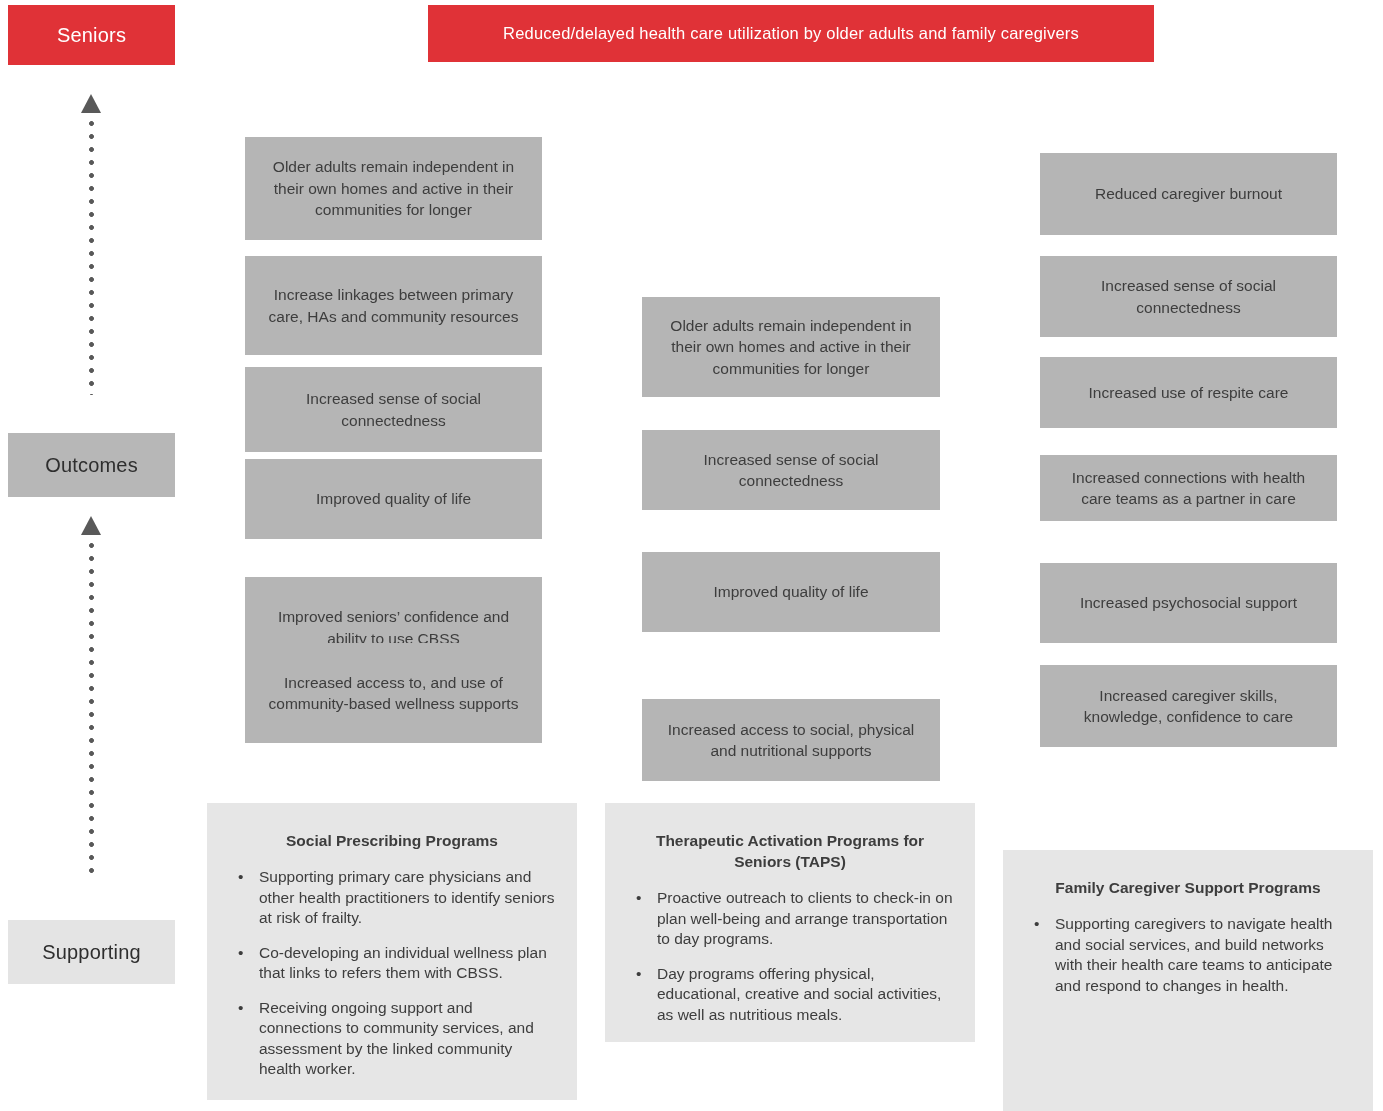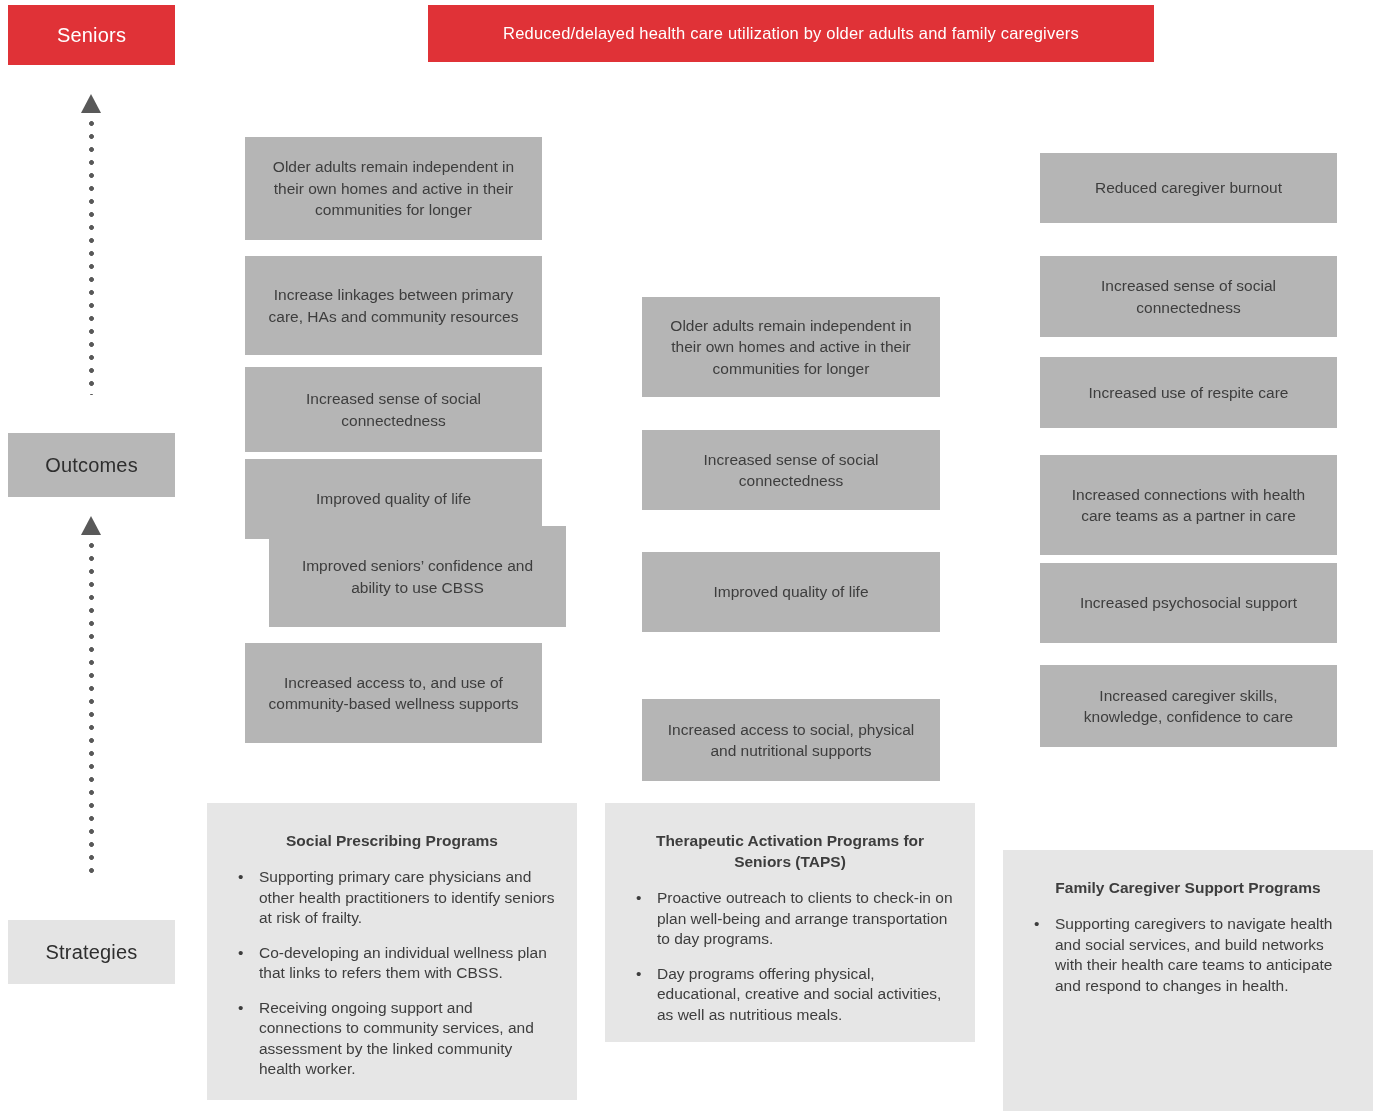--- a/index.html
+++ b/index.html
@@ -139,39 +139,39 @@
   <div class="abs label-box label-gray" style="left:8px; top:433px; width:167px; height:64px;">
     <span>Outcomes</span>
   </div>
 
   <div class="abs arrow" style="left:80px; top:516px;">
     <div class="arrow-head"></div>
     <div class="dotline" style="height:342px;"></div>
   </div>
 
   <div class="abs label-box label-light" style="left:8px; top:920px; width:167px; height:64px;">
-    <span>Strategies</span>
+    <span>Supporting</span>
   </div>
 
   <div class="abs outcome-box" style="left:245px; top:137px; width:297px; height:103px;">Older adults remain independent in their own homes and active in their communities for longer</div>
   <div class="abs outcome-box" style="left:245px; top:256px; width:297px; height:99px;">Increase linkages between primary care, HAs and community resources</div>
   <div class="abs outcome-box" style="left:245px; top:367px; width:297px; height:85px;">Increased sense of social connectedness</div>
   <div class="abs outcome-box" style="left:245px; top:459px; width:297px; height:80px;">Improved quality of life</div>
-  <div class="abs outcome-box" style="left:245px; top:526px; width:297px; height:101px;margin-left:24px;">Improved seniors’ confidence and ability to use CBSS</div>
+  <div class="abs outcome-box" style="left:245px; top:577px; width:297px; height:101px;">Improved seniors’ confidence and ability to use CBSS</div>
   <div class="abs outcome-box" style="left:245px; top:643px; width:297px; height:100px;">Increased access to, and use of community-based wellness supports</div>
 
   <div class="abs outcome-box" style="left:642px; top:297px; width:298px; height:100px;">Older adults remain independent in their own homes and active in their communities for longer</div>
   <div class="abs outcome-box" style="left:642px; top:430px; width:298px; height:80px;">Increased sense of social connectedness</div>
   <div class="abs outcome-box" style="left:642px; top:552px; width:298px; height:80px;">Improved quality of life</div>
   <div class="abs outcome-box" style="left:642px; top:699px; width:298px; height:82px;">Increased access to social, physical and nutritional supports</div>
 
-  <div class="abs outcome-box" style="left:1040px; top:153px; width:297px; height:70px;">Reduced caregiver burnout</div>
+  <div class="abs outcome-box" style="left:1040px; top:153px; width:297px; height:82px;">Reduced caregiver burnout</div>
   <div class="abs outcome-box" style="left:1040px; top:256px; width:297px; height:81px;">Increased sense of social connectedness</div>
   <div class="abs outcome-box" style="left:1040px; top:357px; width:297px; height:71px;">Increased use of respite care</div>
-  <div class="abs outcome-box" style="left:1040px; top:455px; width:297px; height:100px;">Increased connections with health care teams as a partner in care</div>
+  <div class="abs outcome-box" style="left:1040px; top:455px; width:297px; height:66px;">Increased connections with health care teams as a partner in care</div>
   <div class="abs outcome-box" style="left:1040px; top:563px; width:297px; height:80px;">Increased psychosocial support</div>
   <div class="abs outcome-box" style="left:1040px; top:665px; width:297px; height:82px;">Increased caregiver skills, knowledge, confidence to care</div>
 
   <div class="abs panel" style="left:207px; top:803px; width:370px; height:297px;">
     <div class="panel-title">Social Prescribing Programs</div>
     <ul>
       <li>Supporting primary care physicians and other health practitioners to identify seniors at risk of frailty.</li>
       <li>Co-developing an individual wellness plan that links to refers them with CBSS.</li>
       <li>Receiving ongoing support and connections to community services, and assessment by the linked community health worker.</li>
     </ul>

